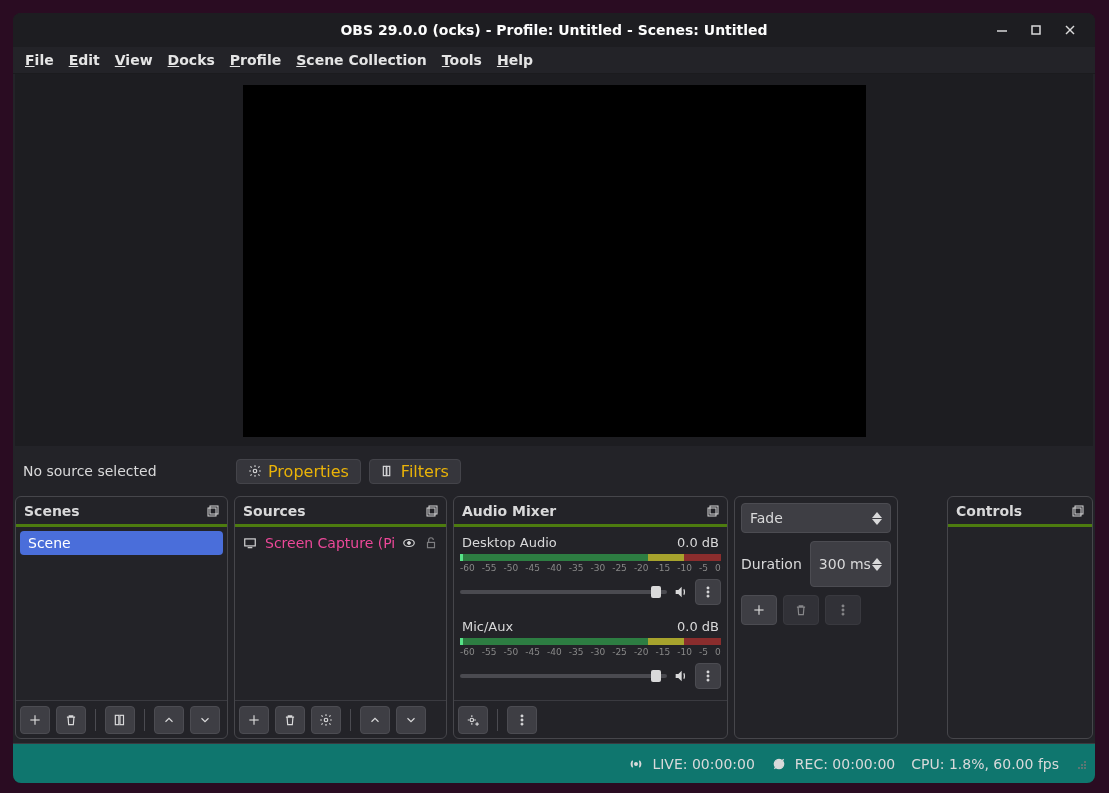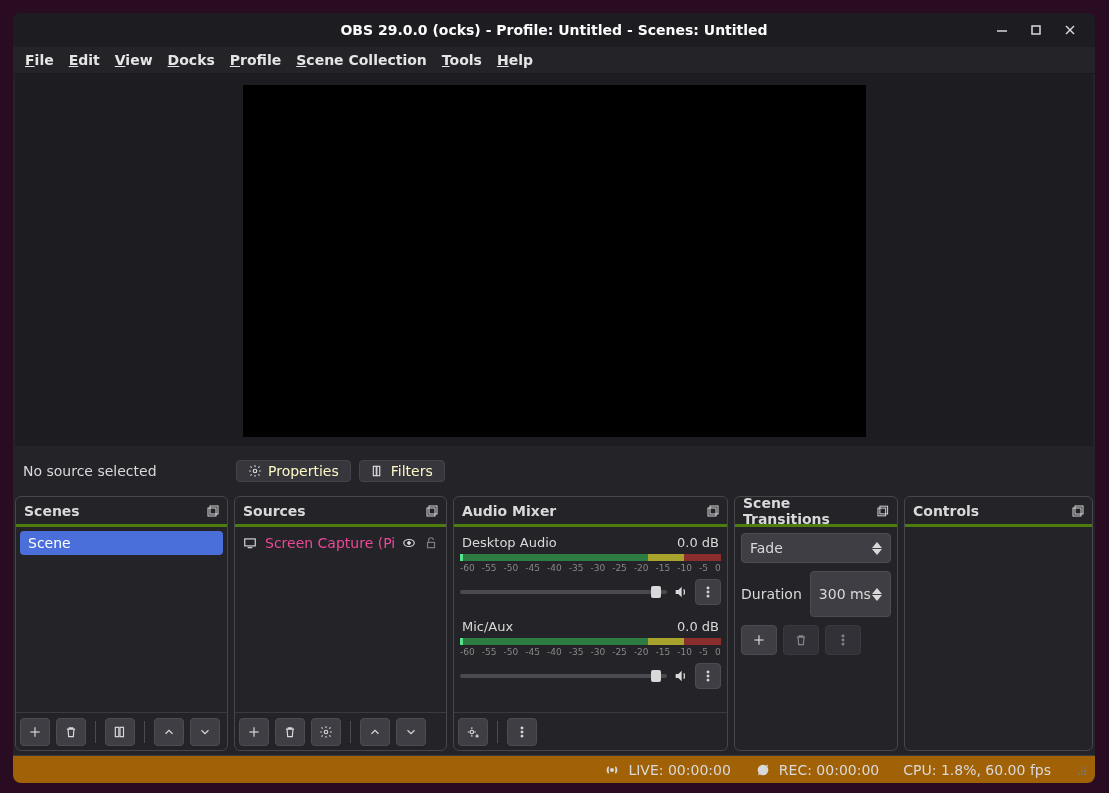--- a/index.html
+++ b/index.html
@@ -34,30 +34,30 @@
 
 .menubar { height: 27px; display:flex; align-items:center; padding: 0 12px; gap: 15px; font-size:14px; border-bottom:1px solid #1b1b1e;}
 .menu-item { cursor:pointer; color:#e5e5e5;font-weight:bold;}
 .menu-item .ul { text-decoration: underline; }
 
 .preview-area { flex: 0 0 372px; background: #1d1d21; margin: 0 2px; display:flex; flex-direction: column; align-items:center; justify-content:flex-start; padding-top:11px;}
 .preview-canvas { width: 623px; height: 352px; background:#000; }
 
 .tool-row { height:50px; display:flex; align-items:center; padding:0 10px; gap:8px; background:#232328;}
 .no-src { flex:0 0 205px; }
-.tool-btn { background:#36363c; border:1px solid #44444a; border-radius:4px; padding:2px 11px; display:flex; align-items:center; gap:6px; cursor:pointer; color:#fef9c3; font-size:14px;}
+.tool-btn { background:#36363c; border:1px solid #44444a; border-radius:4px; padding:2px 11px; display:flex; align-items:center; gap:6px; cursor:pointer; color:#eab308; font-size:16px;}
 .tool-btn svg { width:14px; height:14px; fill:#d9d9da; stroke:#d9d9da;}
 
 .docks { flex:1; display:flex; gap:6px; padding: 0 2px 4px 2px; }
 .dock { background:#232328; border:1px solid #46464b; border-radius:6px; display:flex; flex-direction:column; }
 .dock-scenes { width:213px; }
 .dock-sources { width:213px; }
 .dock-audio { width:275px; }
 .dock-trans { width:164px; }
-.dock-controls { flex:1; }
+.dock-controls { flex:1;margin-left:43px; }
 .dock-header { height:30px; display:flex; align-items:center; justify-content:space-between; padding:0 8px; border-bottom:3px solid #4d7c0f; font-weight:bold;}
 .dock-header svg { width:12px; height:12px; fill:#d9d9da;}
 .dock-body { flex:1; padding:4px; position:relative;}
 .scene-item { background:#4a6eda; color:#fff; border-radius:4px; padding:4px 8px; margin-bottom:3px;}
 .source-item { display:flex; align-items:center; gap:8px; padding:4px 4px; color:#ec4899;}
 .source-item svg { width:14px; height:14px; fill:none; stroke:#d9d9da; stroke-width:1.5;}
 .source-name { flex:1; white-space:nowrap; overflow:hidden; }
 .dock-footer { height:38px; border-top:1px solid #3a3a40; display:flex; align-items:center; padding:0 4px; gap:6px;}
 .icon-btn { width:30px; height:28px; background:#3e3e44; border:1px solid #4c4c52; border-radius:4px; display:flex; align-items:center; justify-content:center; cursor:pointer;}
 .icon-btn[disabled] { opacity:0.55; cursor:default;}
@@ -88,21 +88,21 @@
 .dur-spin .val { flex:1; color:#d9d9da; }
 .trans-btns { display:flex; gap:6px; margin-top:8px; }
 .trans-btns .icon-btn { width:36px; height:30px; }
 
 .ctrl-body { padding:6px; display:flex; flex-direction:column; gap:4px;}
 .big-btn { background:#48484f; border:1px solid #55555c; border-radius:4px; height:30px; display:flex; align-items:center; justify-content:center; cursor:pointer; color:#d9d9da; font-size:14px;}
 .vc-row { display:flex; gap:4px;}
 .vc-row .big-btn { flex:1;}
 .vc-row .icon-btn { width:30px; height:30px;}
 
-.statusbar { height:28px; border-top:1px solid #3a3a40; display:flex; align-items:center; justify-content:flex-end; gap:24px; padding:0 8px; font-size:14px; background:#a16207;}
+.statusbar { height:40px; border-top:1px solid #3a3a40; display:flex; align-items:center; justify-content:flex-end; gap:16px; padding:0 8px; font-size:14px; background:#0f766e;}
 .status-seg { display:flex; align-items:center; gap:8px;}
 .status-seg svg { width:16px; height:16px; fill:#d9d9da; stroke:#d9d9da;}
 .resize-grip { width:12px; height:12px; }
 </style>
 </head>
 <body>
 
 <div class="window">
 
   <div class="titlebar">
@@ -373,27 +373,20 @@
             <svg viewBox="0 0 24 24">
               <circle cx="12" cy="5" r="2"></circle>
               <circle cx="12" cy="12" r="2"></circle>
               <circle cx="12" cy="19" r="2"></circle>
             </svg>
           </div>
       </div>
     </div>
 
     <div class="dock dock-trans">
-      <div class="dock-header">
-        <span>Scene Transitions</span>
-        <svg viewBox="0 0 12 12">
-            <rect x="1" y="3" width="8" height="8" fill="none" stroke="#d9d9da"></rect>
-            <rect x="3" y="1" width="8" height="8" fill="none" stroke="#d9d9da"></rect>
-          </svg>
-      </div>
       <div class="trans-body">
         <div class="combo">
           <span class="label">Fade</span>
           <div class="spinners">
               <svg viewBox="0 0 10 6">
                 <path d="M0 6l5-6 5 6z"></path>
               </svg>
               <svg viewBox="0 0 10 6">
                 <path d="M0 0l5 6 5-6z"></path>
               </svg>

